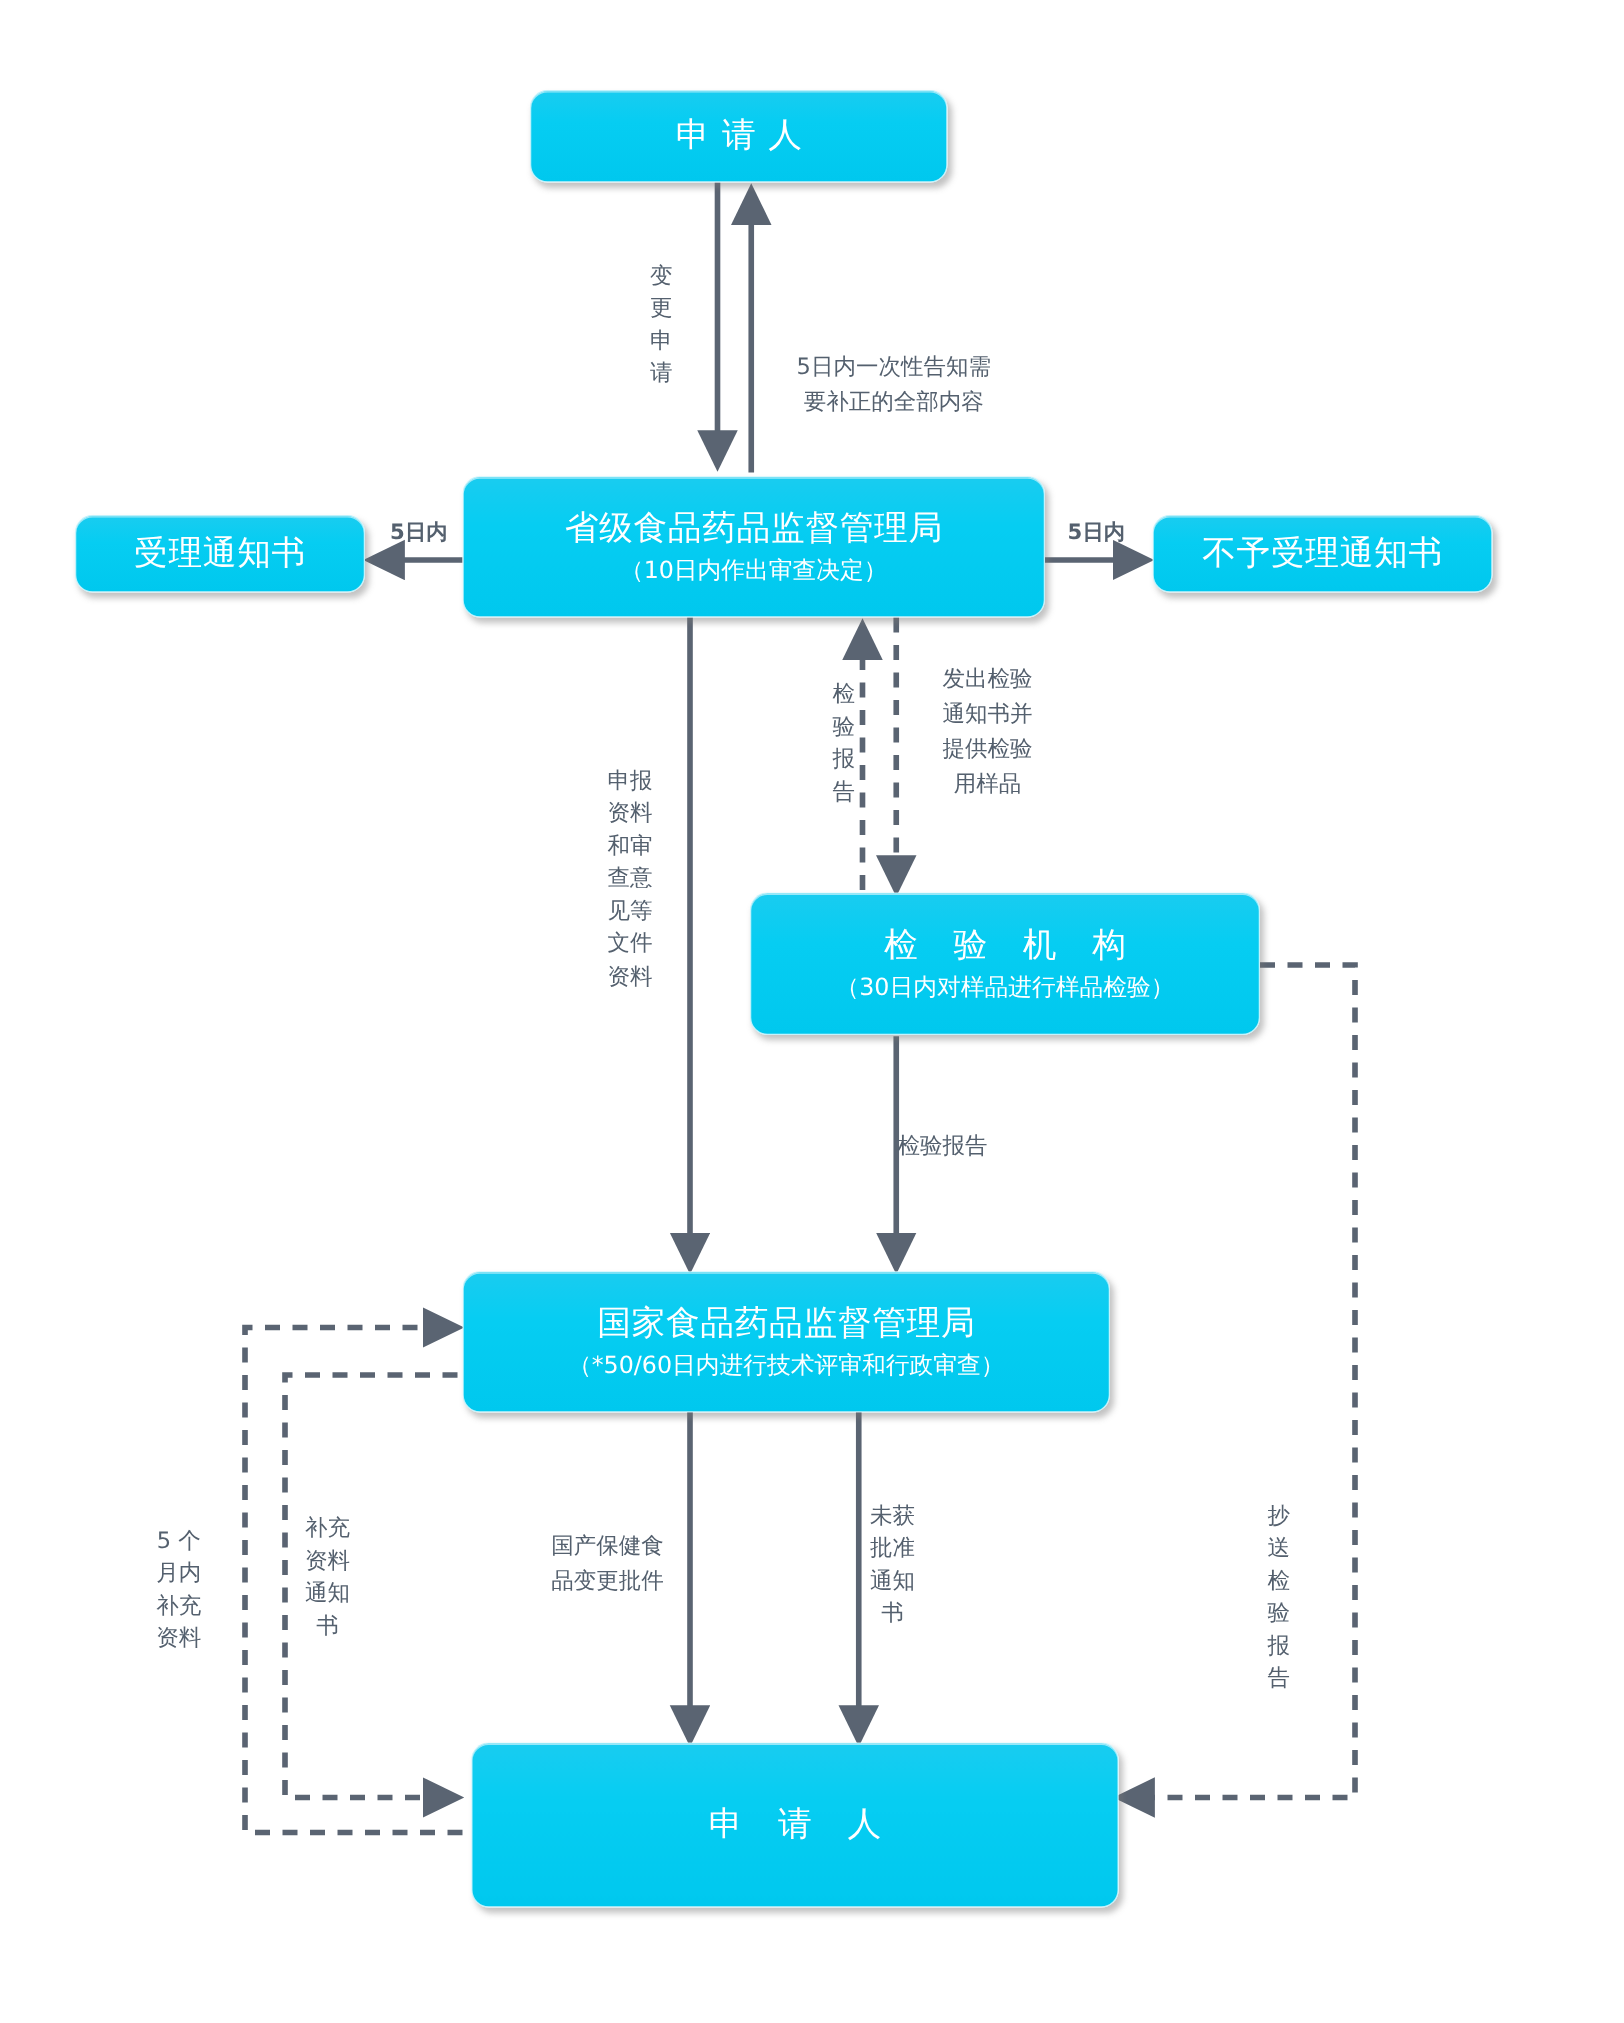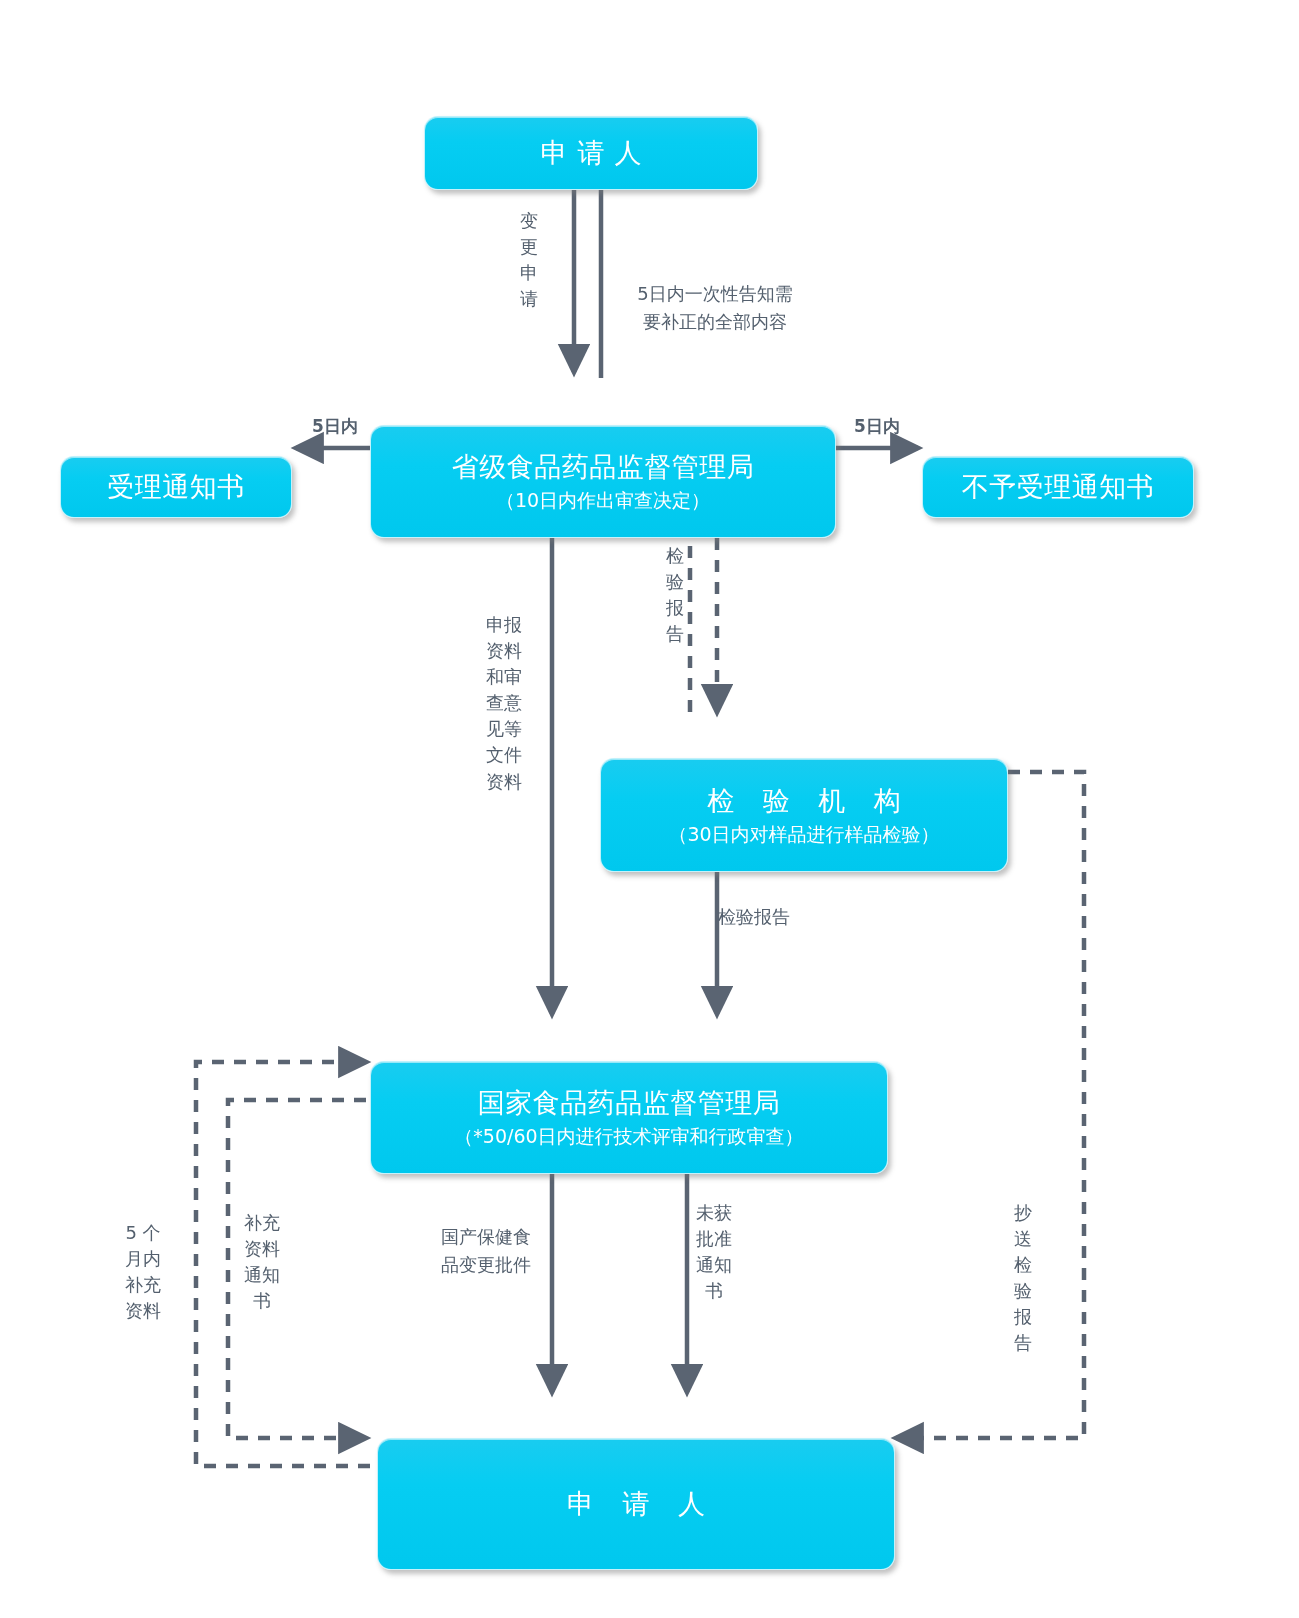--- a/index.html
+++ b/index.html
@@ -6,21 +6,21 @@
   body{width:1299px;height:1618px;position:relative;overflow:hidden;
        font-family:"DejaVu Sans","Liberation Sans",sans-serif;}
   #stage{position:absolute;inset:0;width:1299px;height:1618px;}
   svg.edges{position:absolute;left:0;top:0;width:1299px;height:1618px;}
 
   .node{position:absolute;box-sizing:border-box;border-radius:14px;
         background:linear-gradient(180deg,#19ccf0 0%,#06cdf2 35%,#00c8ee 100%);
         border:1px solid rgba(255,255,255,.75);
         box-shadow:3px 4px 5px rgba(120,120,120,.45), inset 0 1px 0 rgba(255,255,255,.55);
         display:flex;flex-direction:column;align-items:center;justify-content:center;
-        color:#ffffff;text-align:center;margin-top:44px;}
+        color:#ffffff;text-align:center;}
   .node .t1{font-size:27px;line-height:1.25;letter-spacing:.5px;font-weight:400;}
   .node .t1.sp{letter-spacing:10px;text-indent:10px;}
   .node .t2{font-size:19px;line-height:1.3;margin-top:4px;}
 
   .lbl{position:absolute;color:#54606e;font-size:18px;line-height:1.55;
        text-align:center;white-space:pre-line;}
   .lbl.vert{line-height:1.45;}
   .lbl.small{font-size:17px;font-weight:bold;}
 </style>
 </head>
@@ -124,20 +124,24 @@
 查意
 见等
 文件
 资料</div>
 
   <div class="lbl vert" style="left:658px;top:543px;width:34px;">检
 验
 报
 告</div>
 
+  <div class="lbl" style="left:742px;top:530px;width:96px;">发出检验
+通知书并
+提供检验
+用样品</div>
 
   <div class="lbl" style="left:718px;top:903px;width:100px;text-align:left;">检验报告</div>
 
   <div class="lbl vert" style="left:1006px;top:1200px;width:34px;">抄
 送
 检
 验
 报
 告</div>
 

